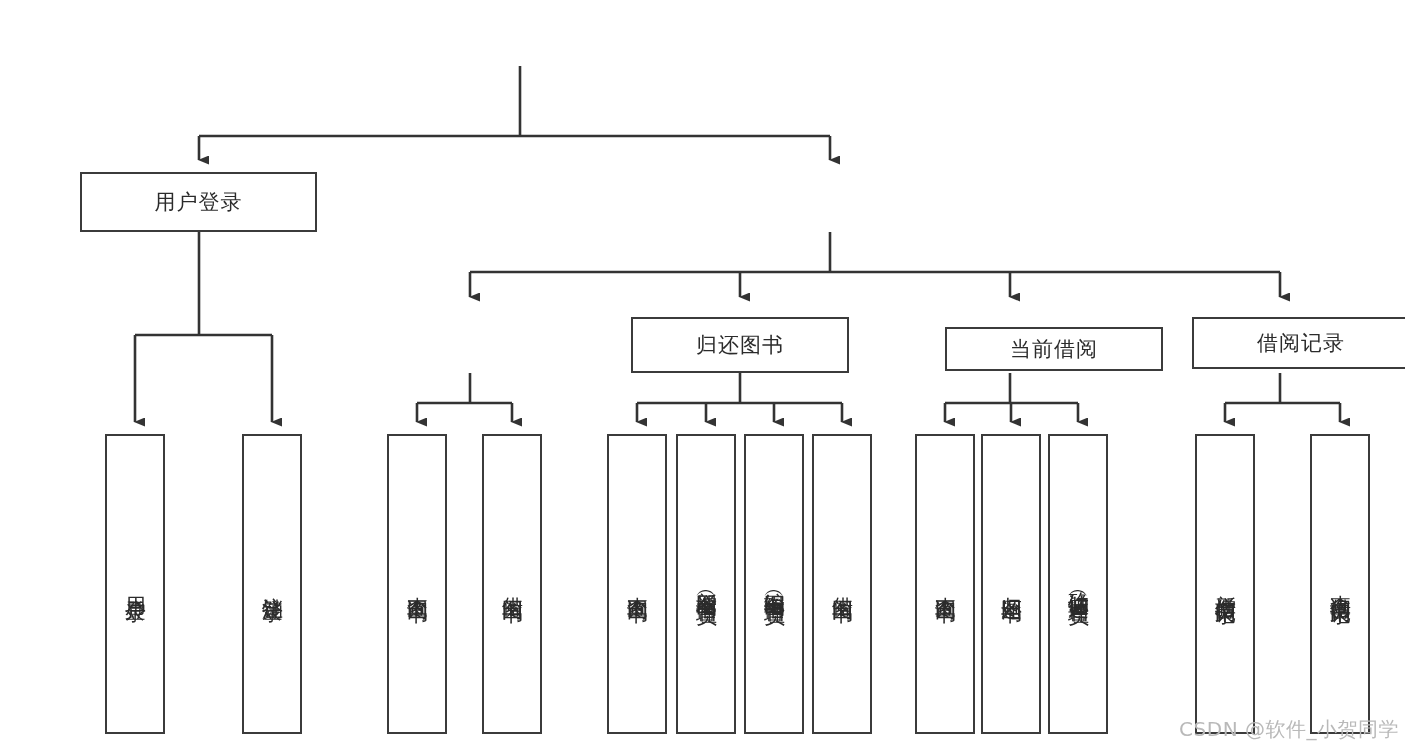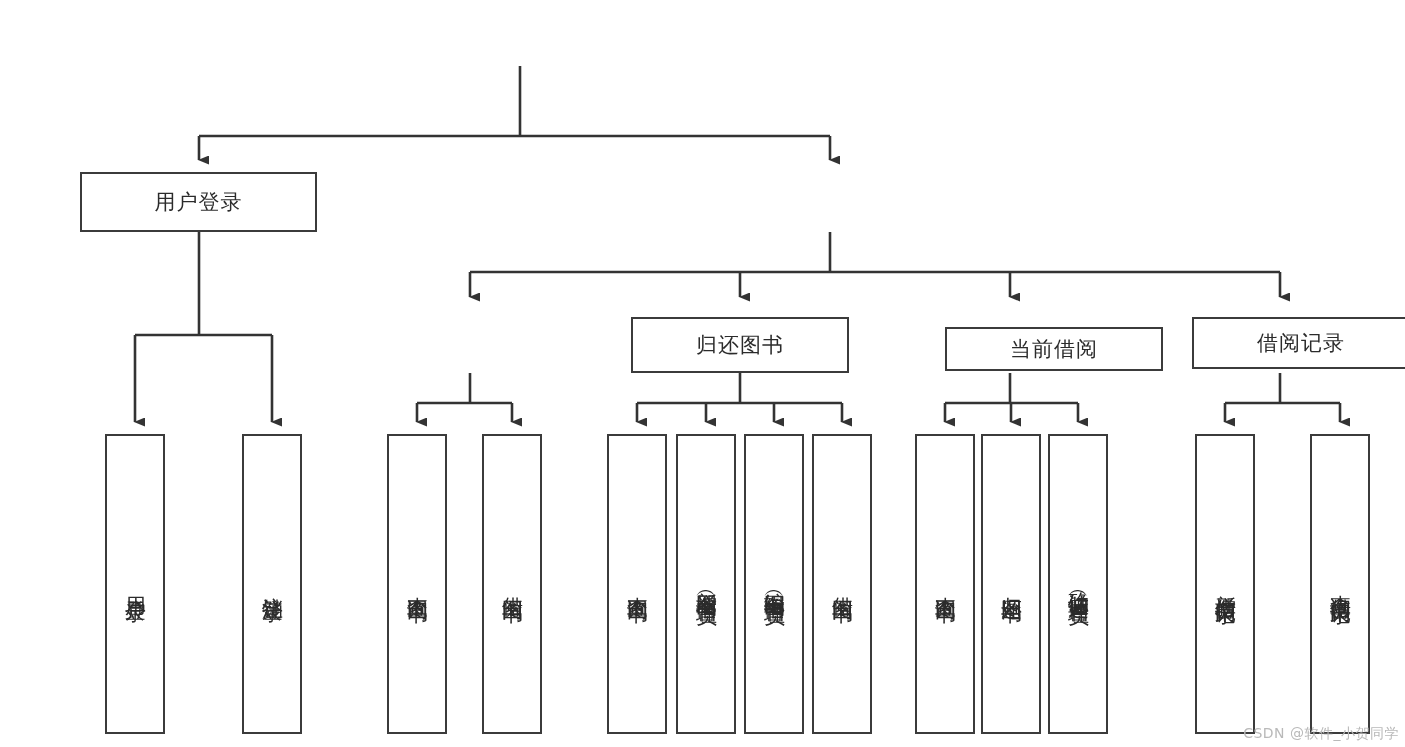--- a/index.html
+++ b/index.html
@@ -9,21 +9,21 @@
   svg#wires{position:absolute;left:0;top:0;width:1405px;height:747px;}
   .node{position:absolute;box-sizing:border-box;background:#ffffff;
         border:2.5px solid #3b3b3b;display:flex;align-items:center;
         justify-content:center;color:#2b2b2b;}
   .node.h{font-size:21px;letter-spacing:1px;}
   .node.root{font-size:21px;}
   .node.v{writing-mode:vertical-rl;text-orientation:upright;
           font-size:21px;line-height:1.18;letter-spacing:2px;
           padding:6px 0;white-space:nowrap;}
   .node.v span{writing-mode:vertical-rl;text-orientation:upright;}
-  #watermark{position:absolute;right:6px;bottom:4px;font-size:14px;
+  #watermark{position:absolute;right:6px;bottom:4px;font-size:20px;
              color:#b9b9b9;letter-spacing:0.5px;white-space:nowrap;}
 </style>
 </head>
 <body>
 
 <div id="canvas">
 
   <svg id="wires" viewBox="0 0 1405 747" xmlns="http://www.w3.org/2000/svg">
     <defs>
       <marker id="arw" markerWidth="9" markerHeight="11" refX="4.5" refY="10" orient="auto" markerUnits="userSpaceOnUse">

